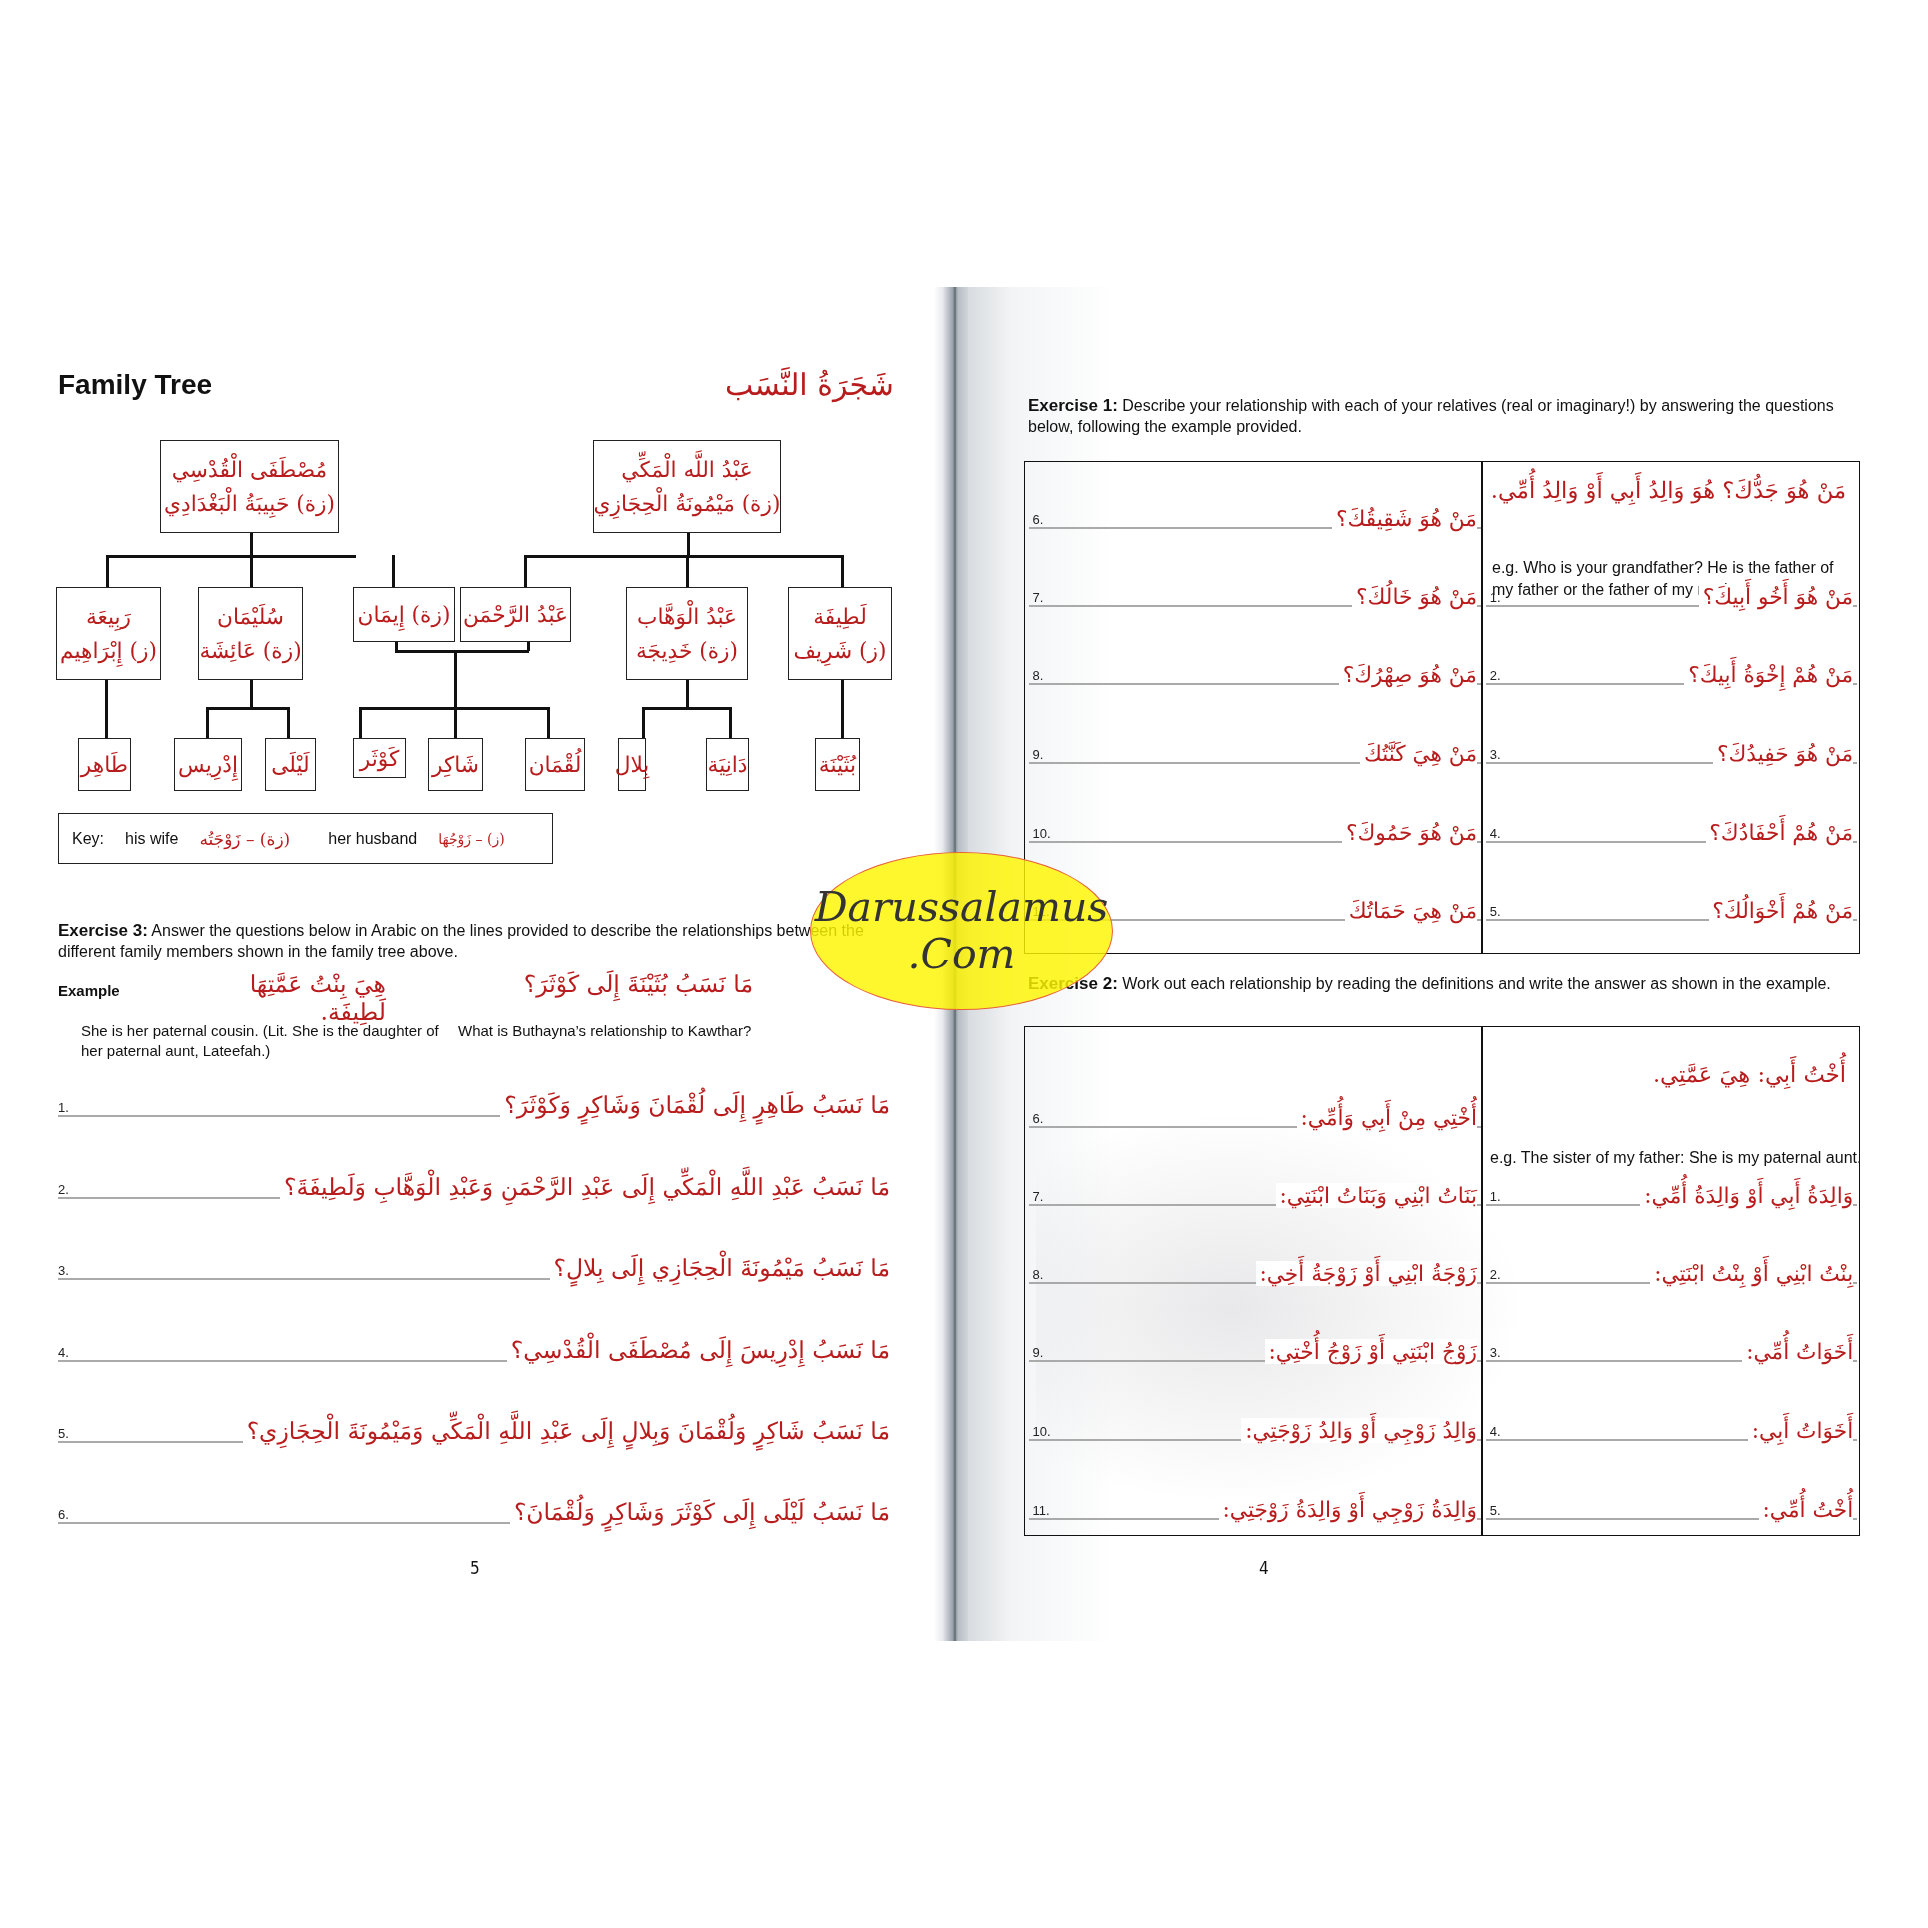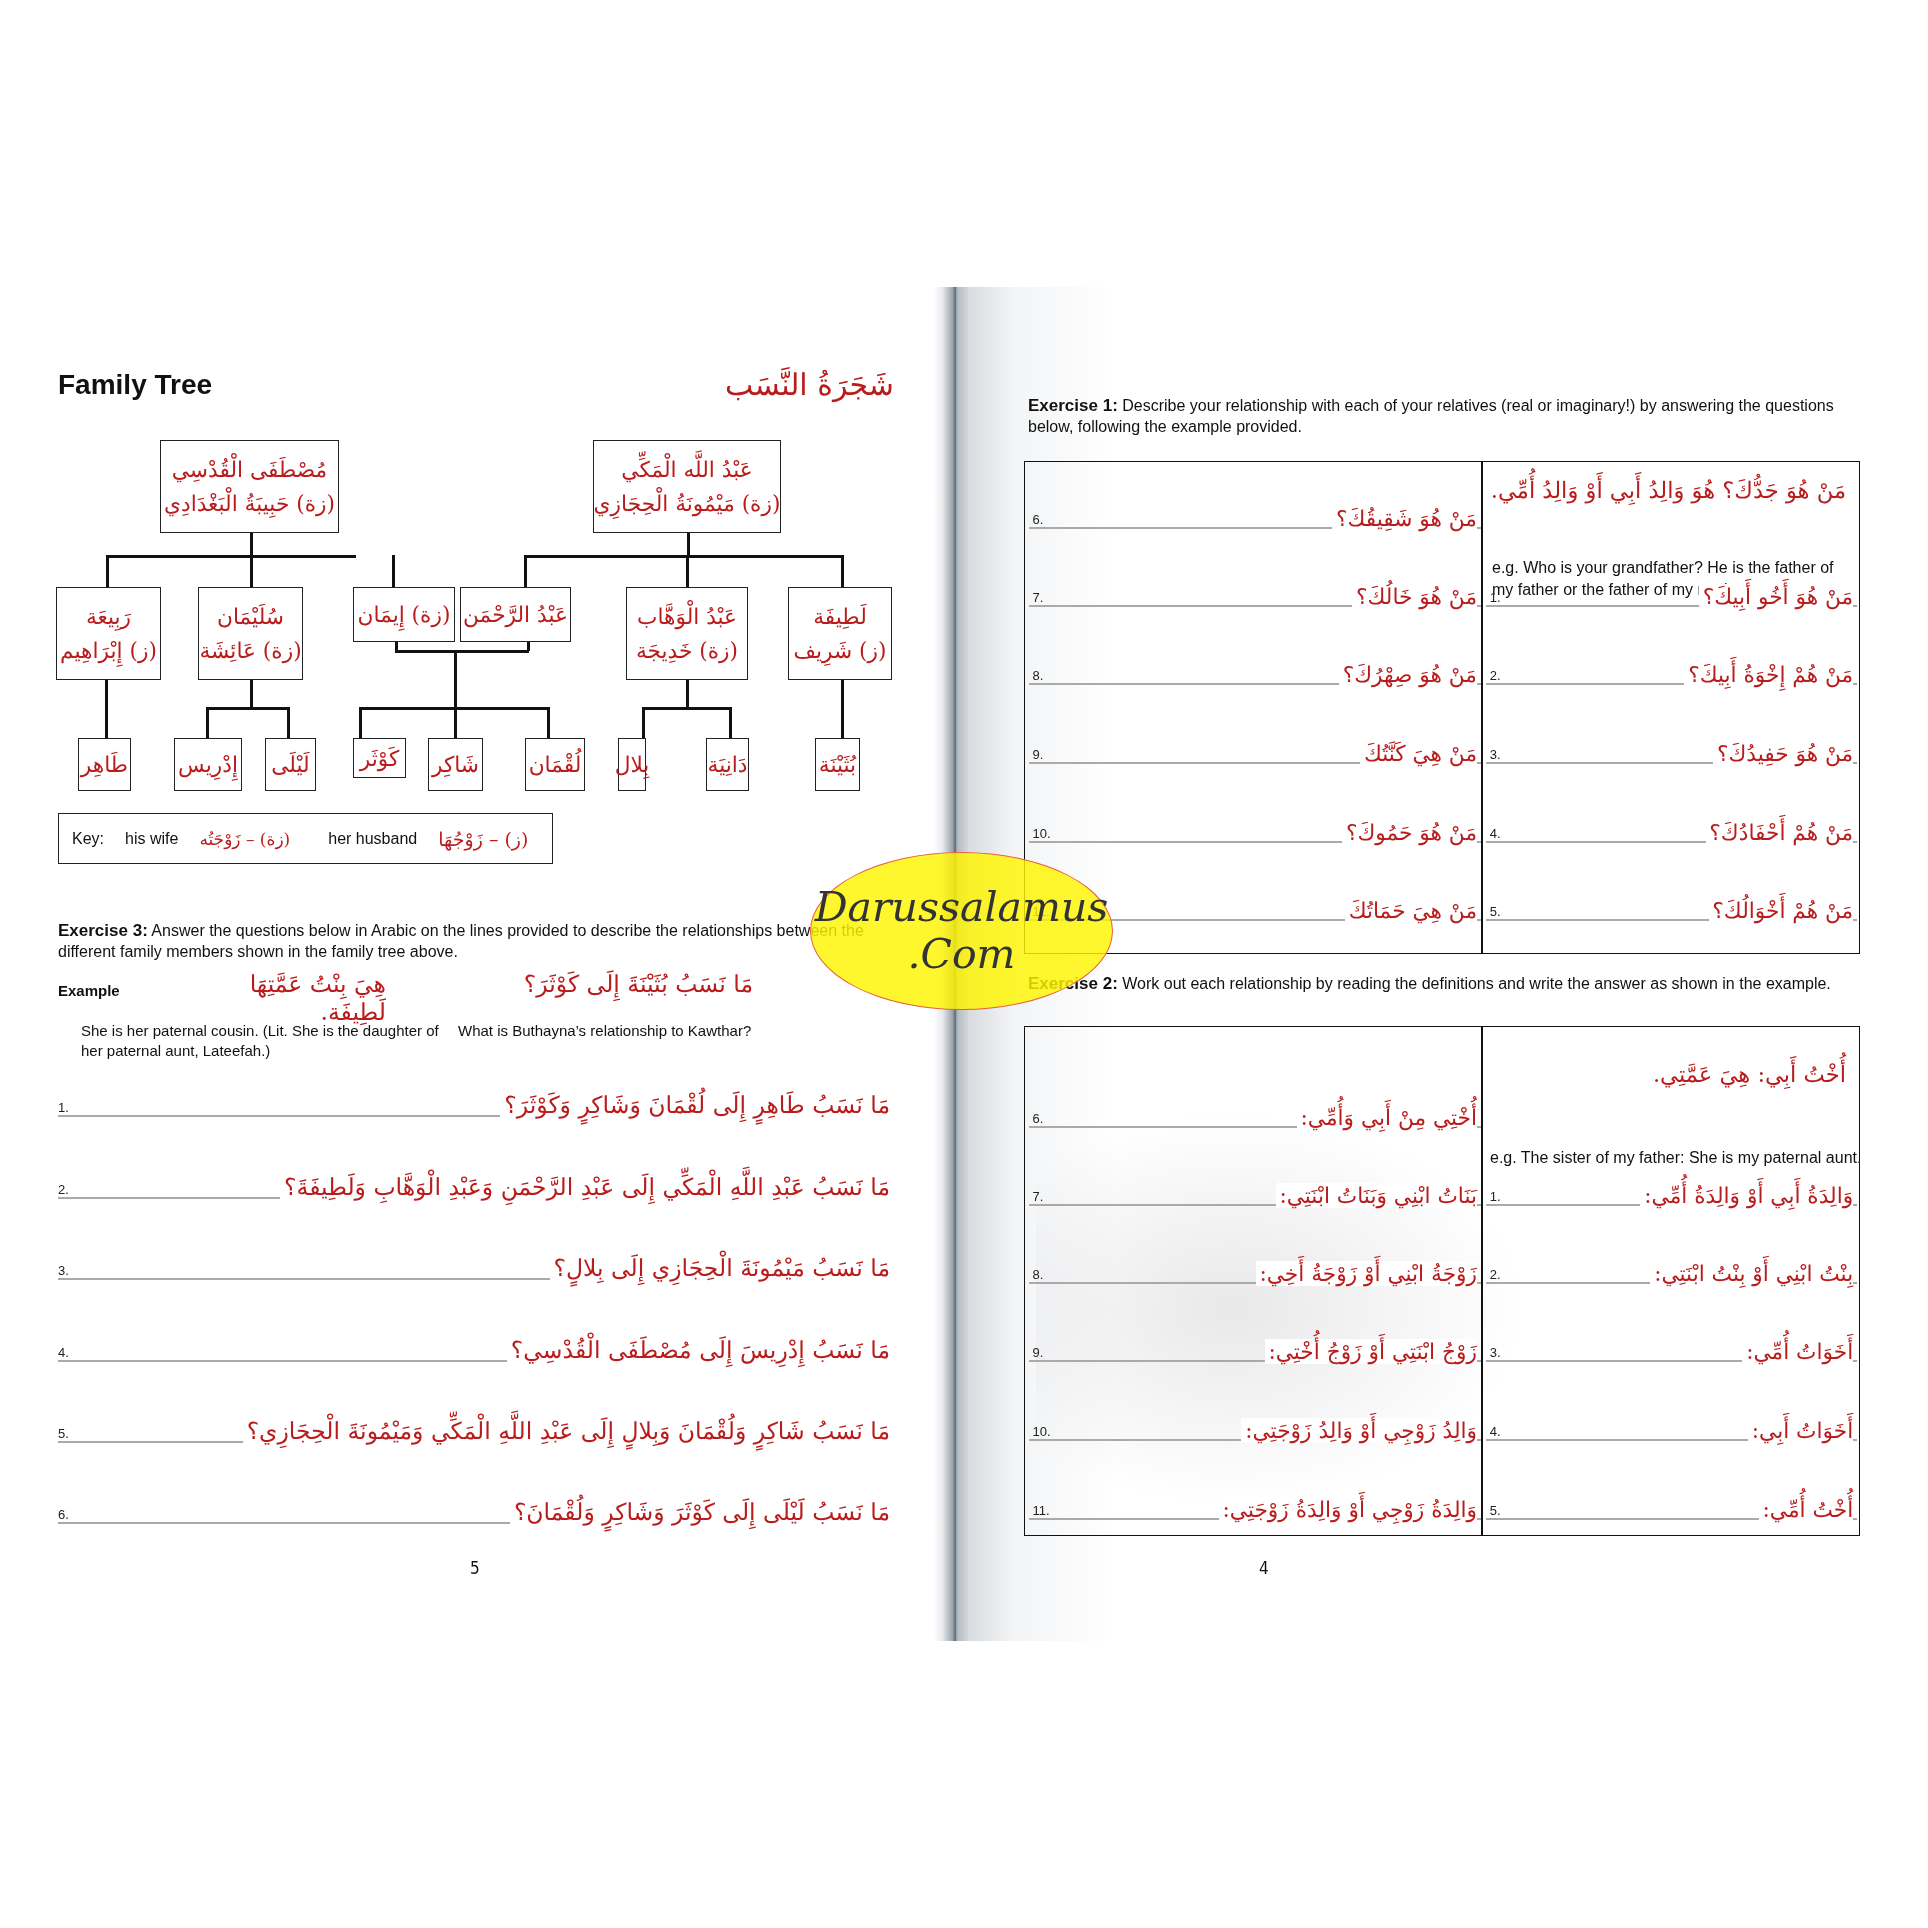--- a/index.html
+++ b/index.html
@@ -176,21 +176,21 @@
 
   <div class="abs key en">
     <span>Key:</span>
     <span class="gap"></span>
     <span>his wife</span>
     <span class="gap"></span>
     <span class="ar" style="font-size:17px">(زة) – زَوْجَتُه</span>
     <span class="gap" style="width:38px"></span>
     <span>her husband</span>
     <span class="gap"></span>
-    <span class="ar" style="font-size:19px">(ز) – زَوْجُهَا</span>
+    <span class="ar" style="font-size:14px">(ز) – زَوْجُهَا</span>
   </div>
 
   <div class="abs ex-head en" style="left:58px;top:920px;width:829px">
     <b>Exercise 3:</b>
     <span>Answer the questions below in Arabic on the lines provided to describe the relationships between the different family members shown in the family tree above.</span>
   </div>
 
   <div class="abs en" style="left:58px;top:982px;font-size:15px;font-weight:bold">Example</div>
   <div class="abs ar" style="left:179px;top:970px;width:207px;text-align:right;font-size:23.5px">هِيَ بِنْتُ عَمَّتِهَا لَطِيفَة.</div>
   <div class="abs ar" style="left:452px;top:970px;width:301px;text-align:right;font-size:23.5px">مَا نَسَبُ بُثَيْنَةَ إِلَى كَوْثَرَ؟</div>

